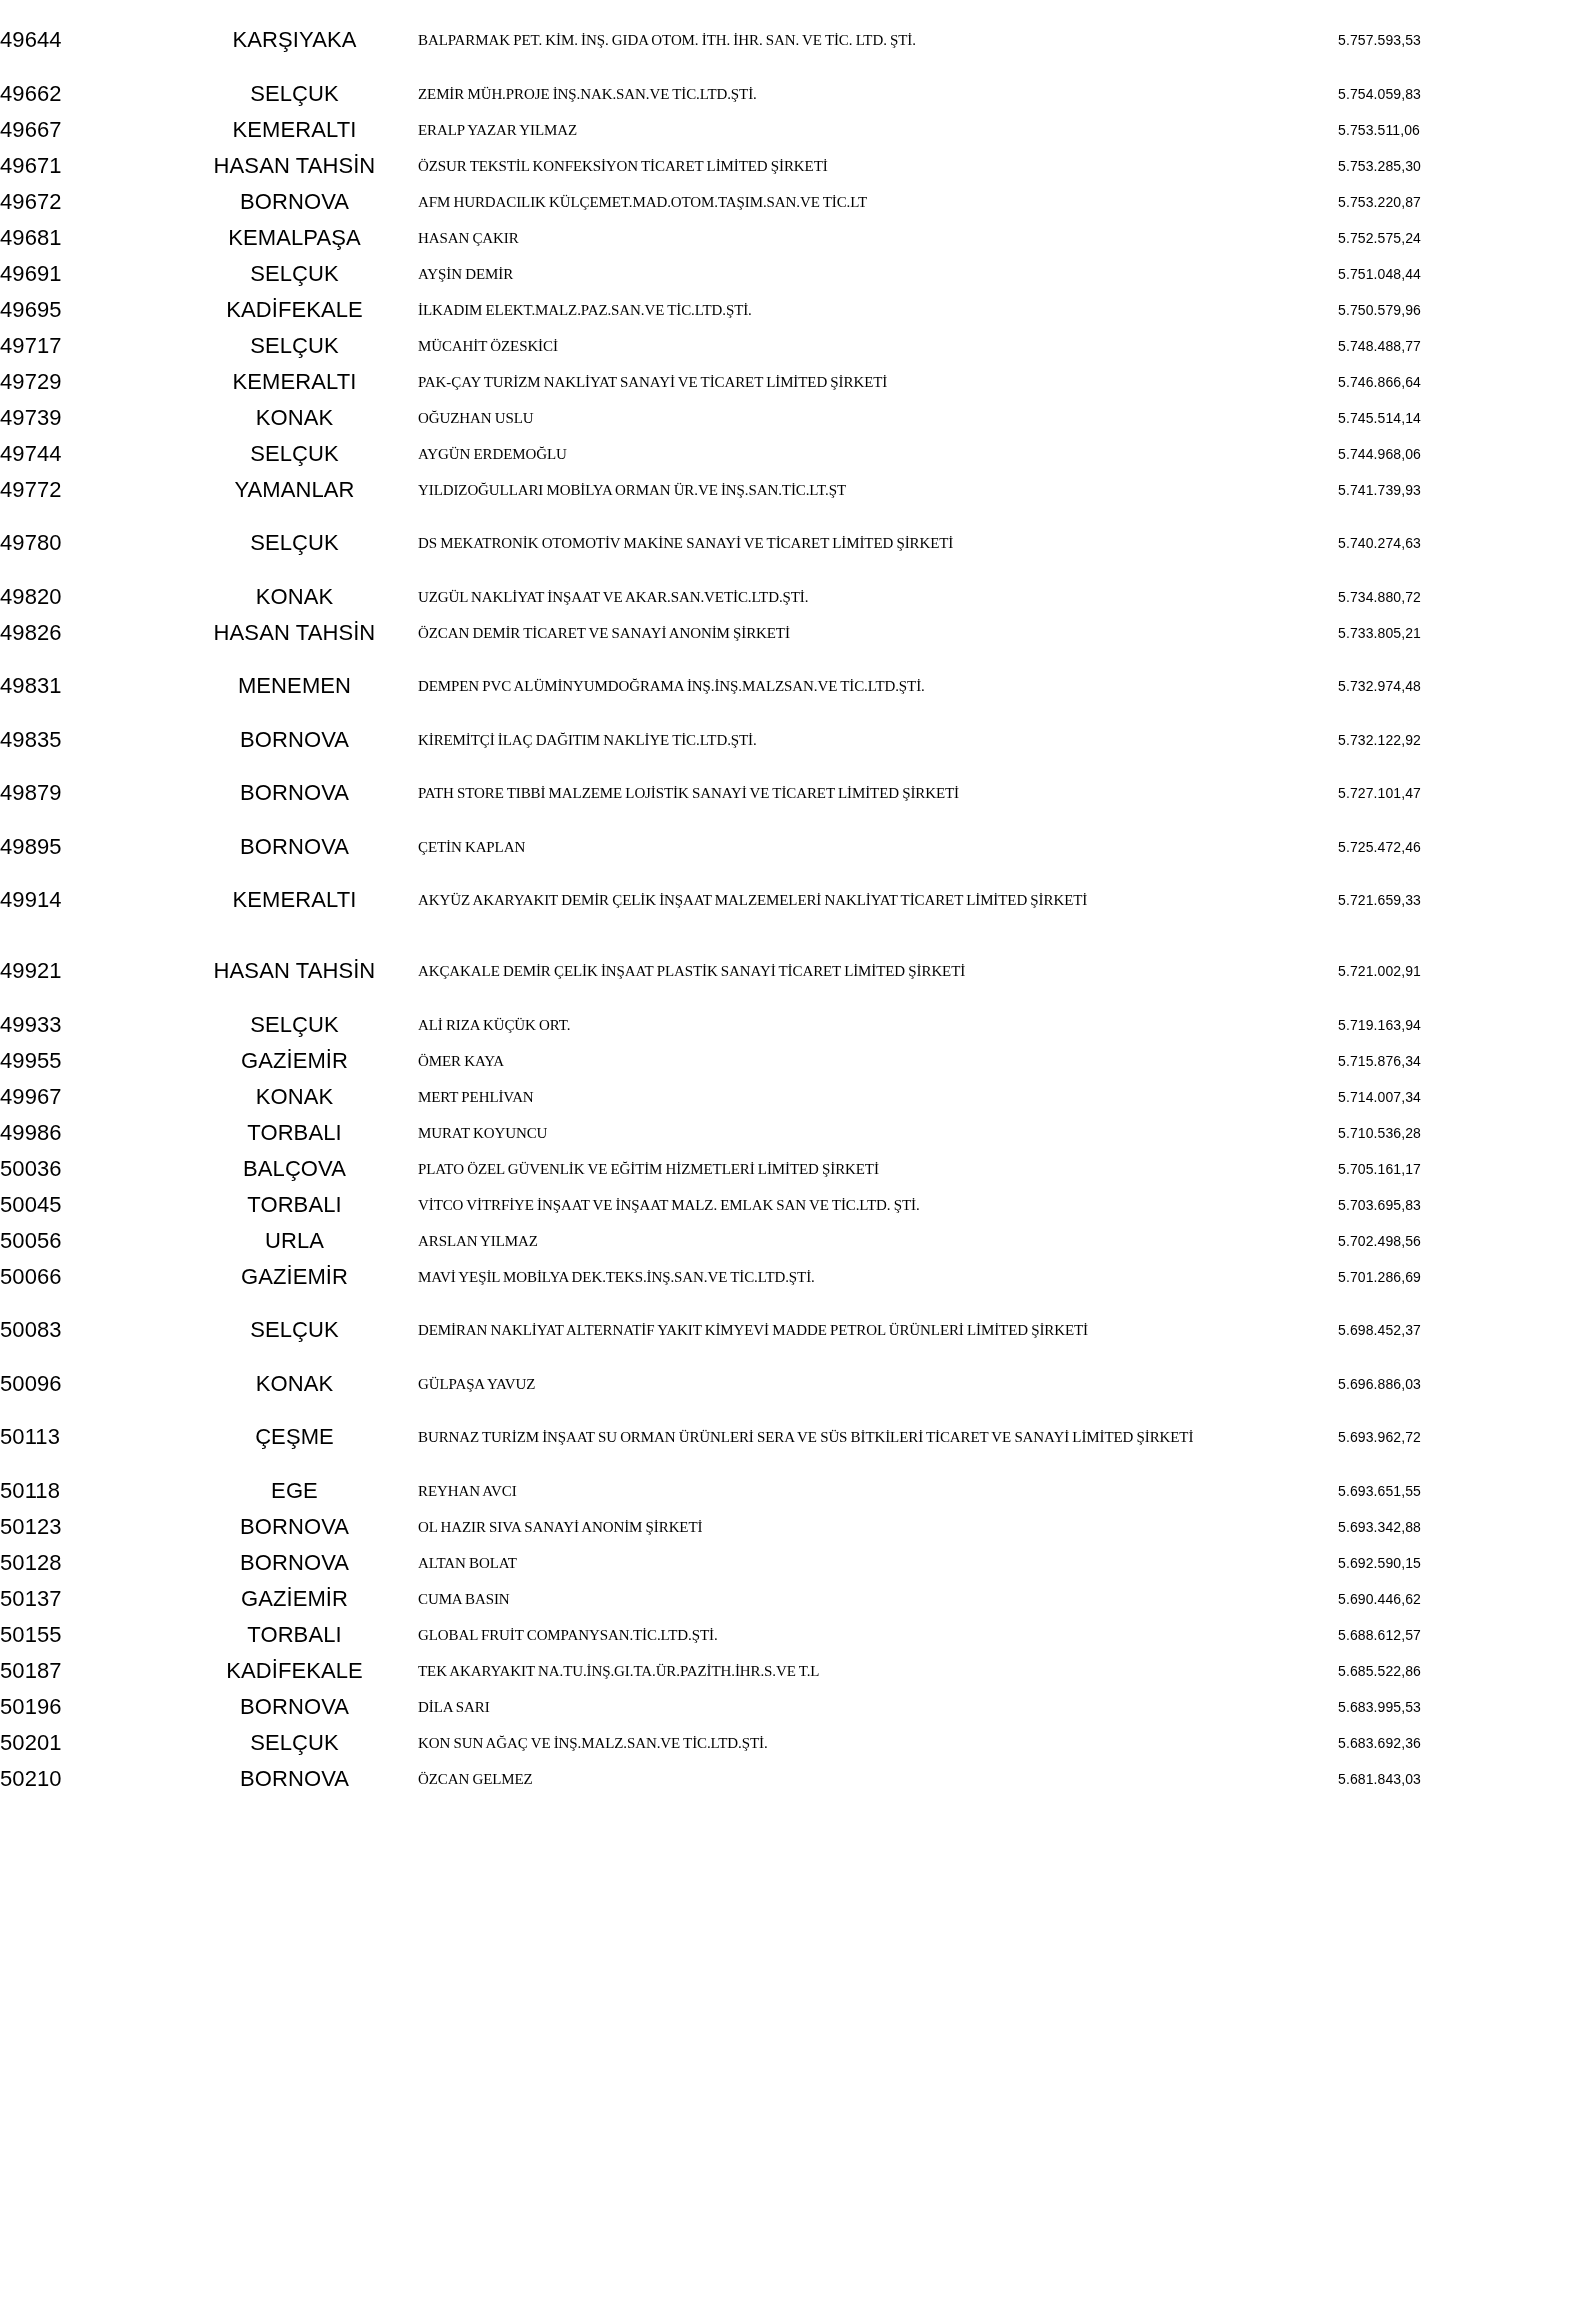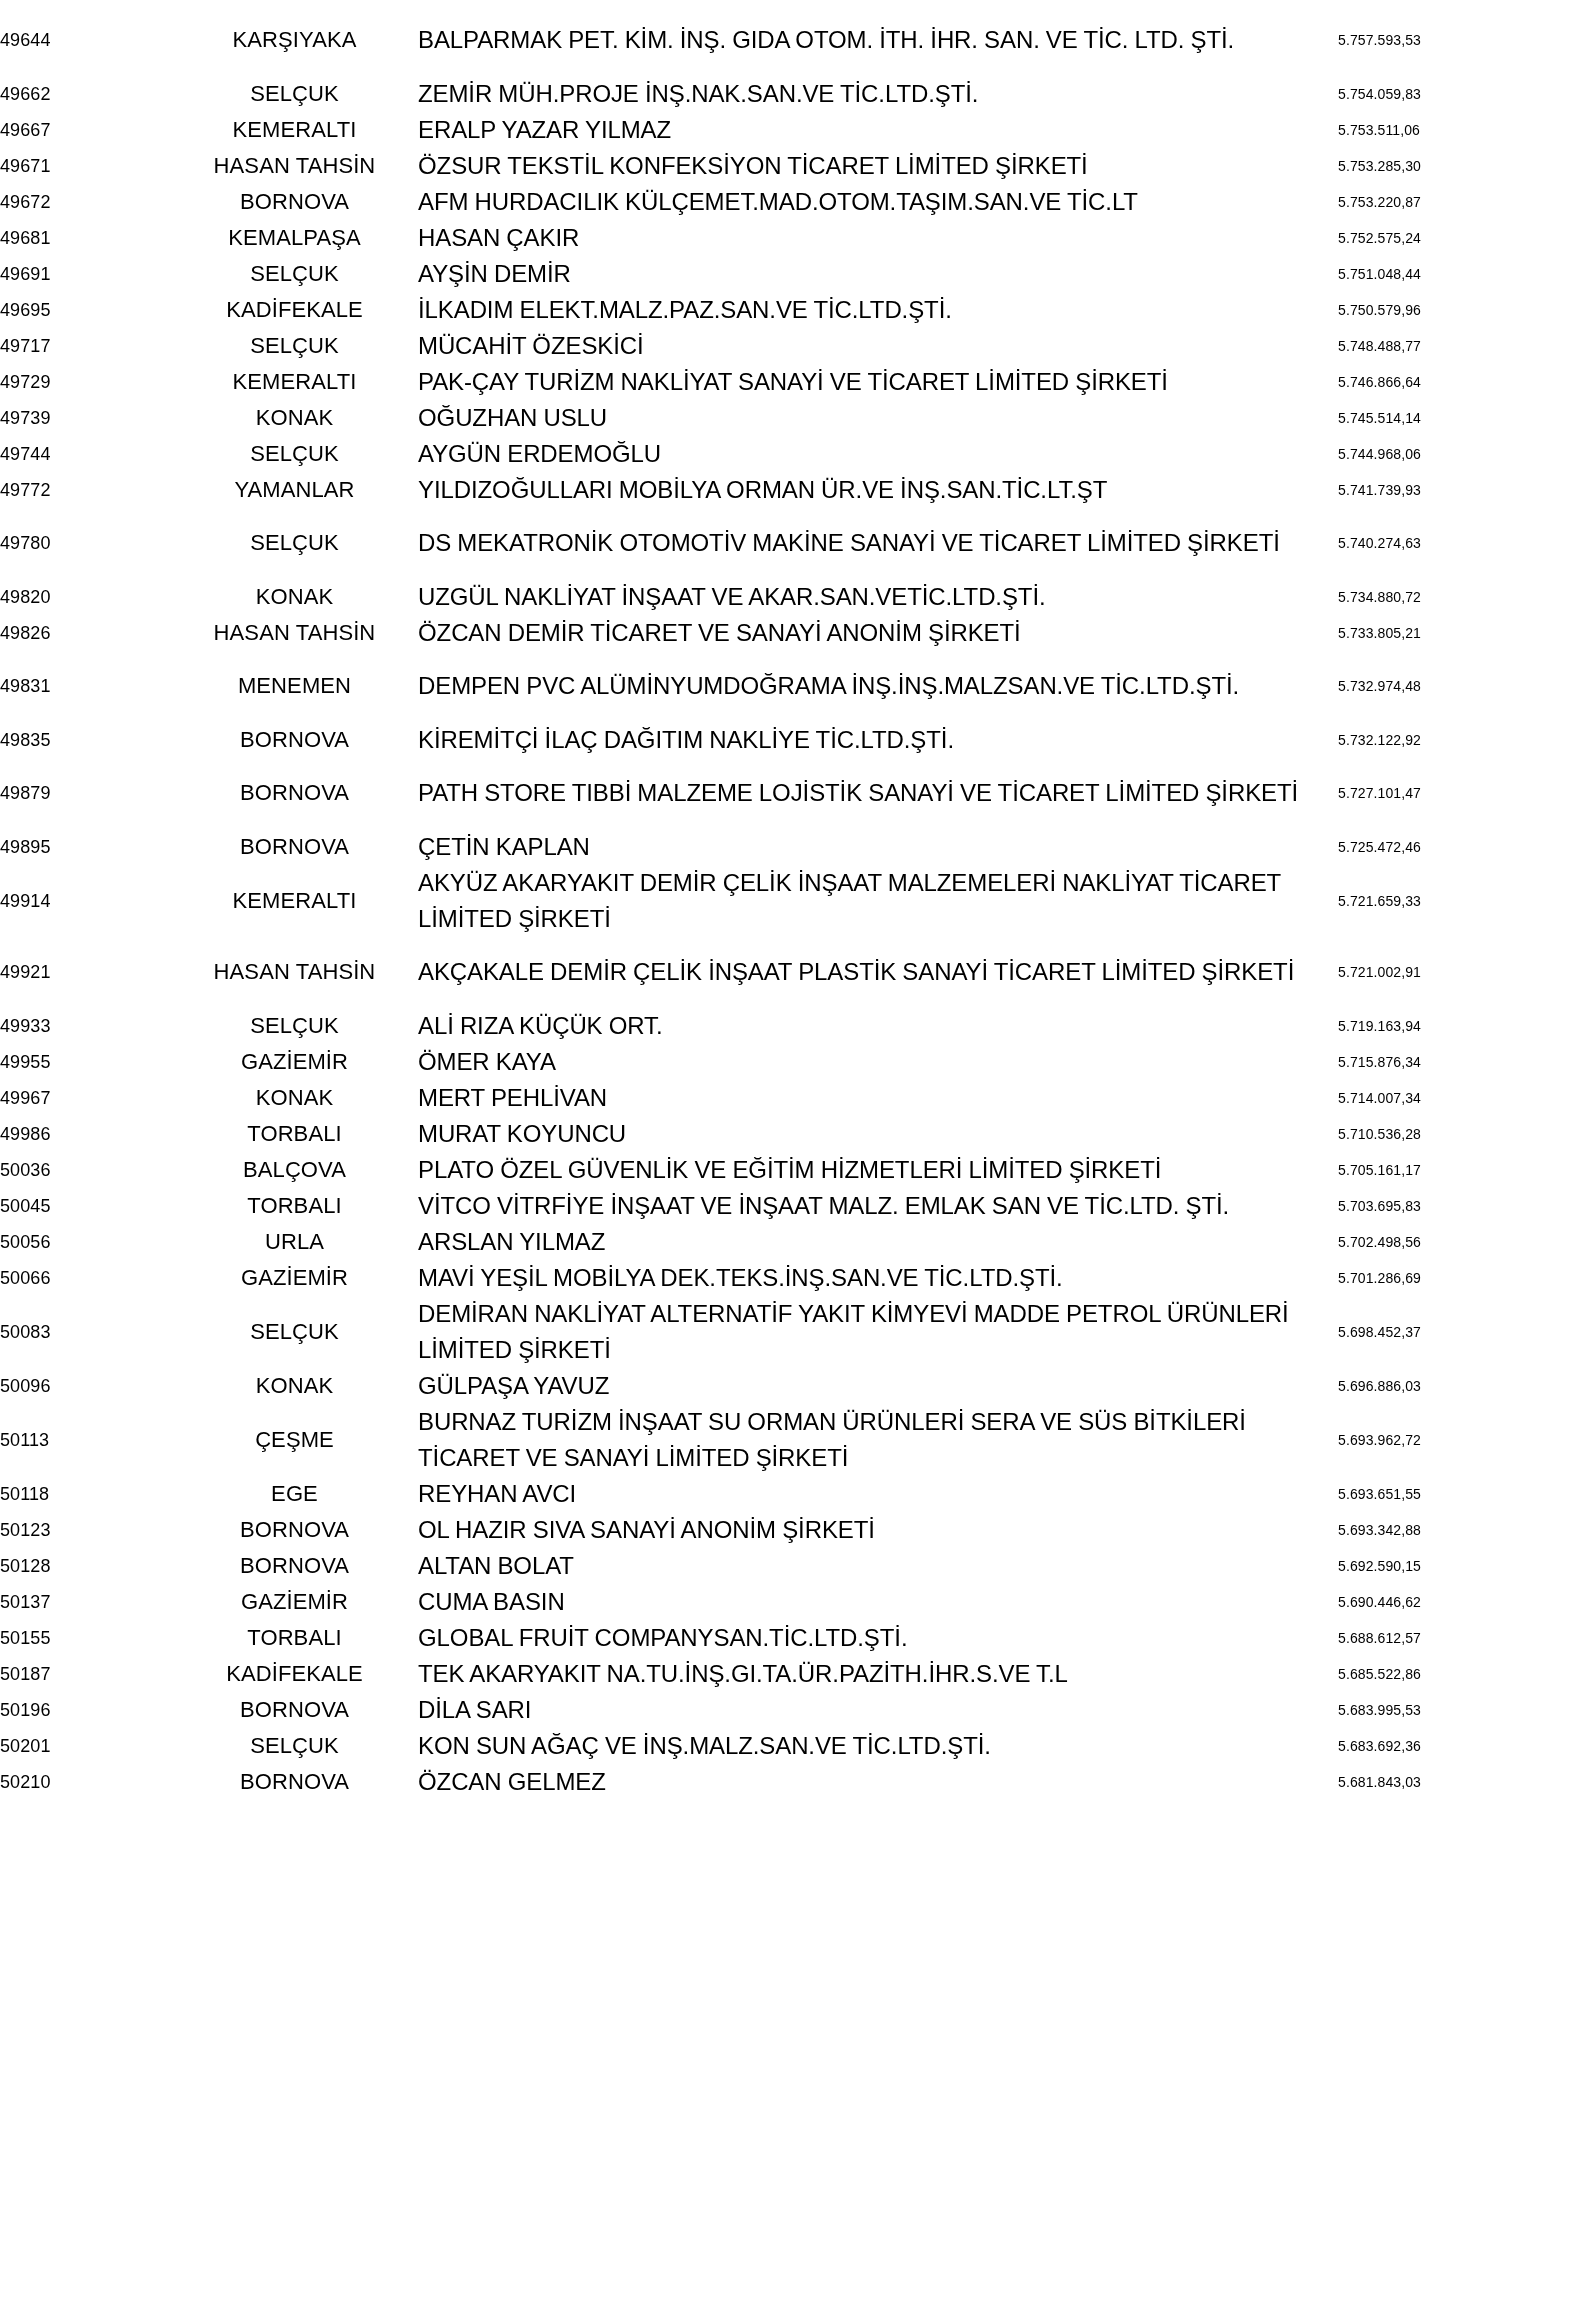--- a/index.html
+++ b/index.html
@@ -33,38 +33,38 @@
   table.debt-table col.c-name   { width: 920px; }
   table.debt-table col.c-amount { width: 233px; }
 
   table.debt-table td {
     vertical-align: middle;
     padding: 0;
     border: none;
   }
 
   .cell-id {
-    font-size: 18px;
+    font-size: 22px;
     line-height: 36px;
     padding-left: 20.5px;
     white-space: nowrap;
     letter-spacing: 0.1px;
   }
   .cell-office {
     font-size: 22px;
     line-height: 36px;
     padding-left: 13.6px;
     white-space: nowrap;
     letter-spacing: 0.1px;
     text-align: center;
   }
   .cell-name {
-    font-family: Liberation Sans, sans-serif;
+    font-family: Liberation Serif, serif;
     font-stretch: condensed;
-    font-size: 24px;
+    font-size: 15px;
     line-height: 36px;
     padding-left: 4.5px;
     padding-right: 6px;
     letter-spacing: -0.1px;
     word-spacing: -0.4px;
   }
   .cell-amount {
     font-size: 14px;
     line-height: 36px;
     text-align: left;

